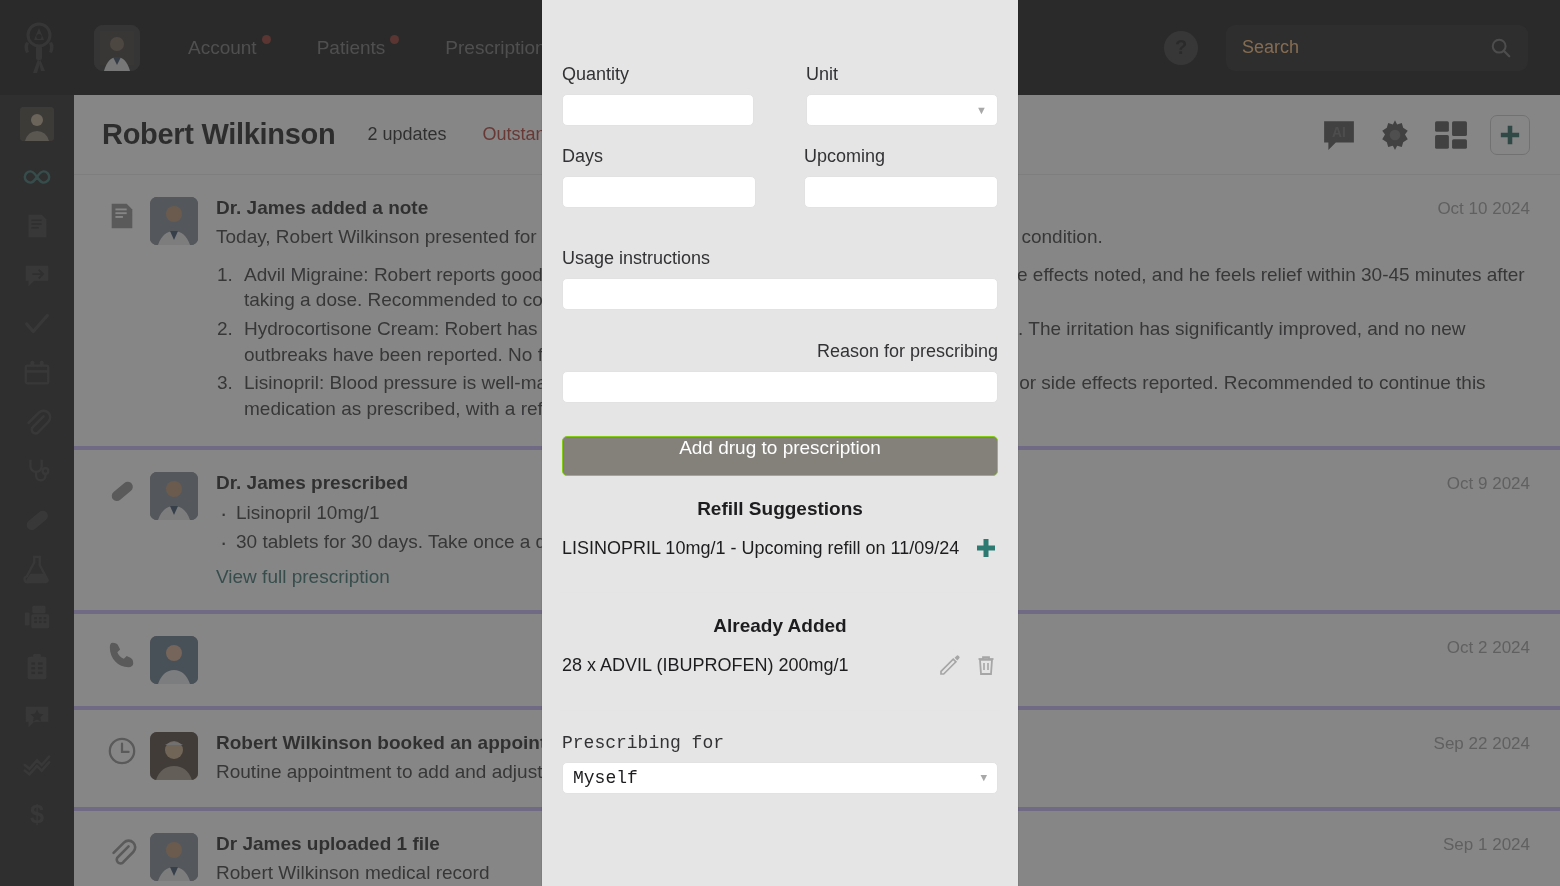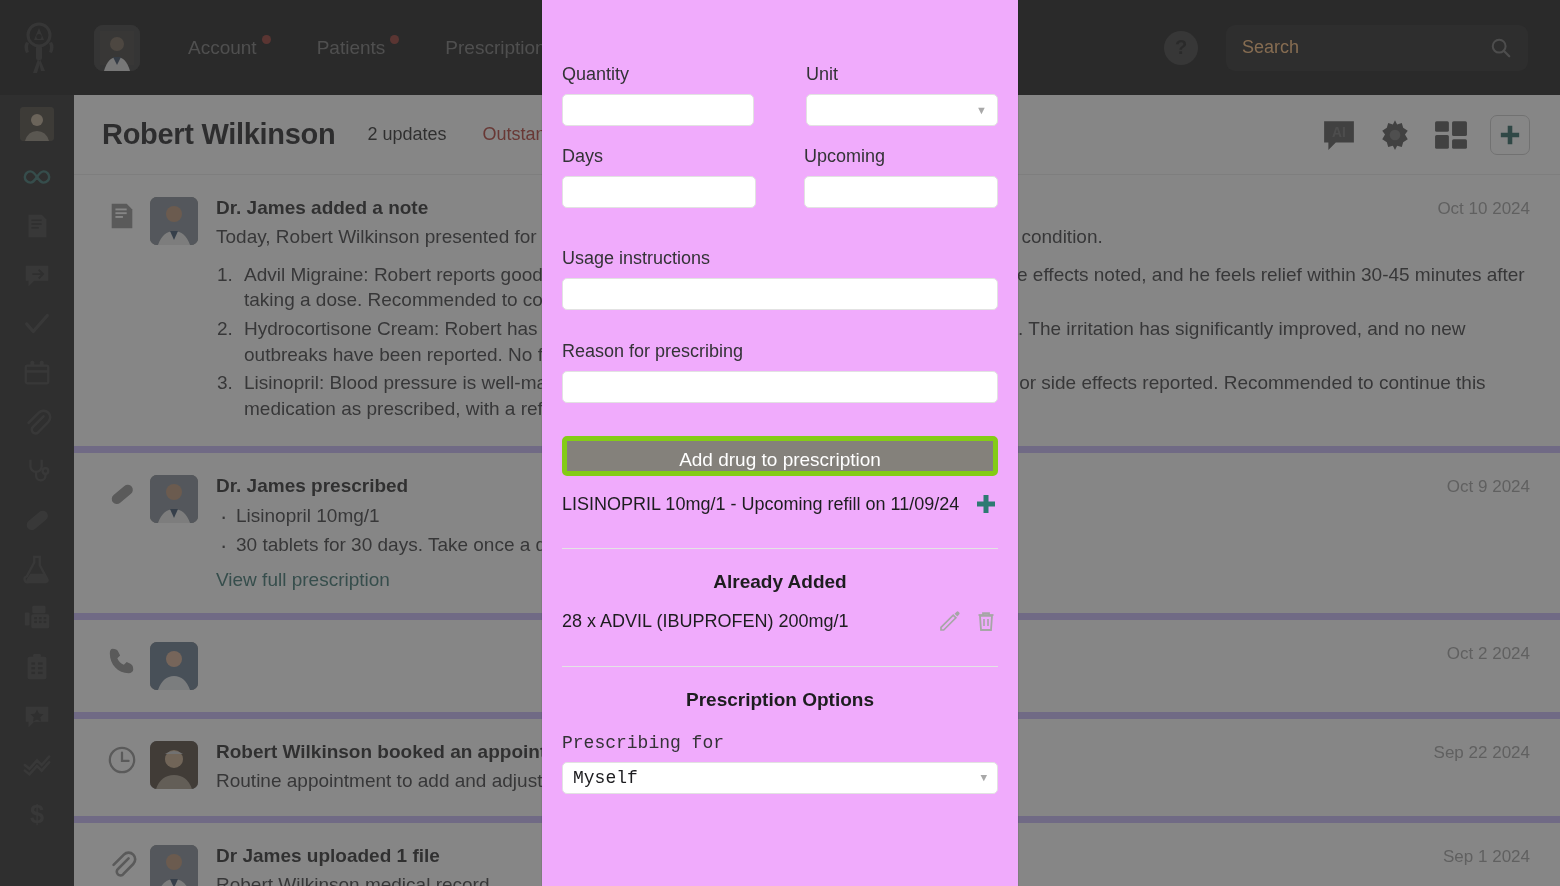--- a/index.html
+++ b/index.html
@@ -90,21 +90,21 @@
   .hdr-plus {
     width: 40px; height: 40px; border: 1px solid #c9c9c9; border-radius: 7px;
     display: flex; align-items: center; justify-content: center; cursor: pointer;
   }
   .hdr-plus svg { width: 22px; height: 22px; fill: #1f5d57; }
 
   
   .timeline { }
   .tl-row {
     display: flex; padding: 22px 18px 22px 20px;
-    border-bottom: 7px solid #c4b5fd; position: relative;
+    border-bottom: 4px solid #c4b5fd; position: relative;
   }
   .tl-type-icon {
     width: 56px; flex: none; color: #8b8b8b;
     display: flex; justify-content: center; padding-top: 4px;
   }
   .tl-type-icon svg { width: 30px; height: 30px; fill: currentColor; }
   .tl-avatar {
     width: 48px; height: 48px; border-radius: 7px; overflow: hidden;
     flex: none; margin-right: 18px; background: #6e6e6e;
   }
@@ -129,43 +129,43 @@
 
   
   .scrim {
     position: absolute; left: 0; top: 0; width: 1560px; height: 886px;
     background: rgba(60,60,60,0.62);
   }
 
   
   .modal {
     position: absolute; left: 542px; top: 0; width: 476px; height: 886px;
-    background: #f0abfc; overflow: hidden;
+    background: #e5e5e5; overflow: hidden;
     box-shadow: 0 0 0 1px rgba(0,0,0,0.06);
   }
   .modal-pad { padding: 0 20px; }
   .field-label { font-size: 18px; color: #333336; margin-bottom: 9px; }
   .txt-input {
     width: 100%; height: 32px; background: #fff;
     border: 1px solid #e2e2e2; border-radius: 5px;
   }
   .sel-input {
     width: 100%; height: 32px; background: #fff;
     border: 1px solid #e2e2e2; border-radius: 5px;
     display: flex; align-items: center; padding: 0 10px;
     font-size: 18px; color: #1c1c1f; cursor: pointer;
   }
   .sel-caret { margin-left: auto; color: #a8a8a8; font-size: 11px; }
   .row2 { display: flex; gap: 52px; }
   .row2 > div { flex: 1; }
   .add-btn {
     width: 100%; height: 40px; background: #84817b;
-    border: 5px solid #84cc16; border-radius: 5px;
+    border: 1px solid #84cc16; border-radius: 5px;
     color: #fff; font-size: 19px;
-    display: flex; align-items: flex-end; justify-content: center;
+    display: flex; align-items: flex-start; justify-content: center;
     cursor: pointer;
   }
   .sec-title {
     text-align: center; font-size: 19px; font-weight: bold;
     color: #1d1d1f; padding: 22px 0 0;
   }
   .sec-div { height: 1px; background: #e4e4e4; margin-top: 18px; }
   .list-row {
     display: flex; align-items: center; padding: 16px 0 14px;
     gap: 12px;
@@ -527,29 +527,30 @@
           <div class="field-label">Upcoming</div>
           <div class="txt-input"></div>
         </div>
       </div>
 
       <div style="margin-top:40px;">
         <div class="field-label">Usage instructions</div>
         <div class="txt-input"></div>
       </div>
 
-      <div style="margin-top:31px;">
+      <div style="margin-top:31px;text-align:right;">
         <div class="field-label">Reason for prescribing</div>
         <div class="txt-input"></div>
       </div>
 
       <div class="add-btn" style="margin-top:33px;">
         <span>Add drug to prescription</span>
       </div>
 
+      <div class="sec-title">Refill Suggestions</div>
       <div class="list-row">
         <div class="list-row-text">LISINOPRIL 10mg/1 - Upcoming refill on 11/09/24</div>
         <div class="mini-icon teal-plus">
           <svg viewBox="0 0 24 24">
               <path d="M9.5 3h5v6.5H21v5h-6.5V21h-5v-6.5H3v-5h6.5z"></path>
             </svg>
         </div>
       </div>
       <div class="sec-div"></div>
 
@@ -566,21 +567,20 @@
           <svg viewBox="0 0 24 24">
             <path d="M4.5 6h15" stroke="#a6a6a6" stroke-width="1.8"></path>
             <path d="M9 6V4.2h6V6" fill="none" stroke="#a6a6a6" stroke-width="1.8"></path>
             <path d="M6 6.8h12L17 21H7z" fill="none" stroke="#a6a6a6" stroke-width="1.8"></path>
             <path d="M10 10v7M14 10v7" stroke="#a6a6a6" stroke-width="1.6"></path>
           </svg>
         </div>
       </div>
       <div class="sec-div"></div>
 
-      <div class="sec-title">Prescription Options</div>
       <div style="margin-top:22px;font-family:Liberation Mono, monospace;">
         <div class="field-label">Prescribing for</div>
         <div class="sel-input">
           <span>Myself</span>
           <span class="sel-caret">▼</span>
         </div>
       </div>
 
     </div>
   </div>

